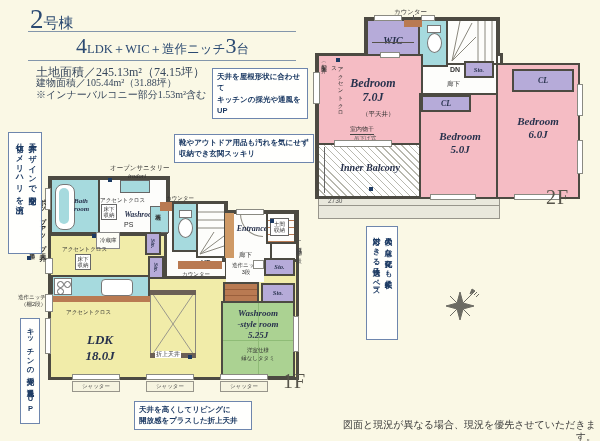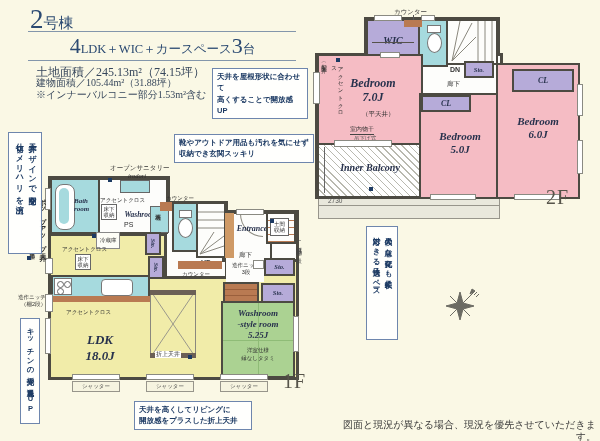--- a/index.html
+++ b/index.html
@@ -37,21 +37,21 @@
 </head>
 <body>
 
 <div id="stage">
 
   <div class="abs" style="left:30px;top:4px">
     <span class="ser" style="font-size:27px;color:#2b4a72">2</span><span class="ser" style="font-size:15px;color:#2b4a72">号棟</span>
   </div>
   <div class="rule" style="left:28px;top:31px;width:268px"></div>
   <div class="abs" style="left:55px;top:33px;width:215px;text-align:center;color:#2b4a72">
-    <span class="ser" style="font-size:22px">4</span><span class="ser" style="font-size:12.5px">LDK＋WIC＋カースペース</span><span class="ser" style="font-size:22px">3</span><span class="ser" style="font-size:12.5px">台</span>
+    <span class="ser" style="font-size:22px">4</span><span class="ser" style="font-size:12.5px">LDK＋WIC＋造作ニッチ</span><span class="ser" style="font-size:22px">3</span><span class="ser" style="font-size:12.5px">台</span>
   </div>
   <div class="rule" style="left:28px;top:60px;width:268px"></div>
   <div class="lbl ser" style="left:36px;top:65px;font-size:12px;color:#37475c">土地面積／245.13m²（74.15坪）</div>
   <div class="lbl ser" style="left:36px;top:77px;font-size:10px;color:#37475c">建物面積／105.44m²（31.88坪）</div>
   <div class="lbl ser" style="left:36px;top:89px;font-size:10px;color:#37475c">※インナーバルコニー部分1.53m²含む</div>
 
   <div class="deck" style="left:318px;top:197px;width:182px;height:22px"></div>
   <div class="abs" style="left:319px;top:205px;width:180px;height:1px;background:#97958b"></div>
 
   <div class="blk" style="left:364px;top:17px;width:136px;height:49px"></div>
@@ -256,21 +256,21 @@
 
   <div class="lbl v" style="left:28px;top:248px;height:28px;font-size:6px">勝手口</div>
   <div class="lbl v" style="left:38px;top:194px;height:95px;font-size:7px;font-weight:bold">ポップアップ天井</div>
 
   <div class="lbl" style="left:110px;top:164px;font-size:6.5px">オープンサニタリー</div>
   <div class="lbl ser" style="left:128px;top:172px;font-size:6.5px;font-style:italic">irodori</div>
 
   <div class="floorlbl" style="left:283px;top:370px">1F</div>
 
   <div class="callout" style="left:212px;top:68px;width:96px">天井を屋根形状に合わせて
-高くすることで開放感UP</div>
+キッチンの採光や通風をUP</div>
   <div class="cv" style="left:278px;top:60px;height:8px"></div>
   <div class="ch" style="left:278px;top:60px;width:60px"></div>
   <div class="cdot" style="left:336px;top:58px"></div>
 
   <div class="cv" style="left:110px;top:158px;height:20px"></div>
   <div class="cdot" style="left:108px;top:178px"></div>
 
   <div class="callout" style="left:174px;top:134px;width:140px">靴やアウトドア用品も汚れを気にせず
 収納でき玄関スッキリ</div>
   <div class="cv" style="left:272px;top:158px;height:62px"></div>

